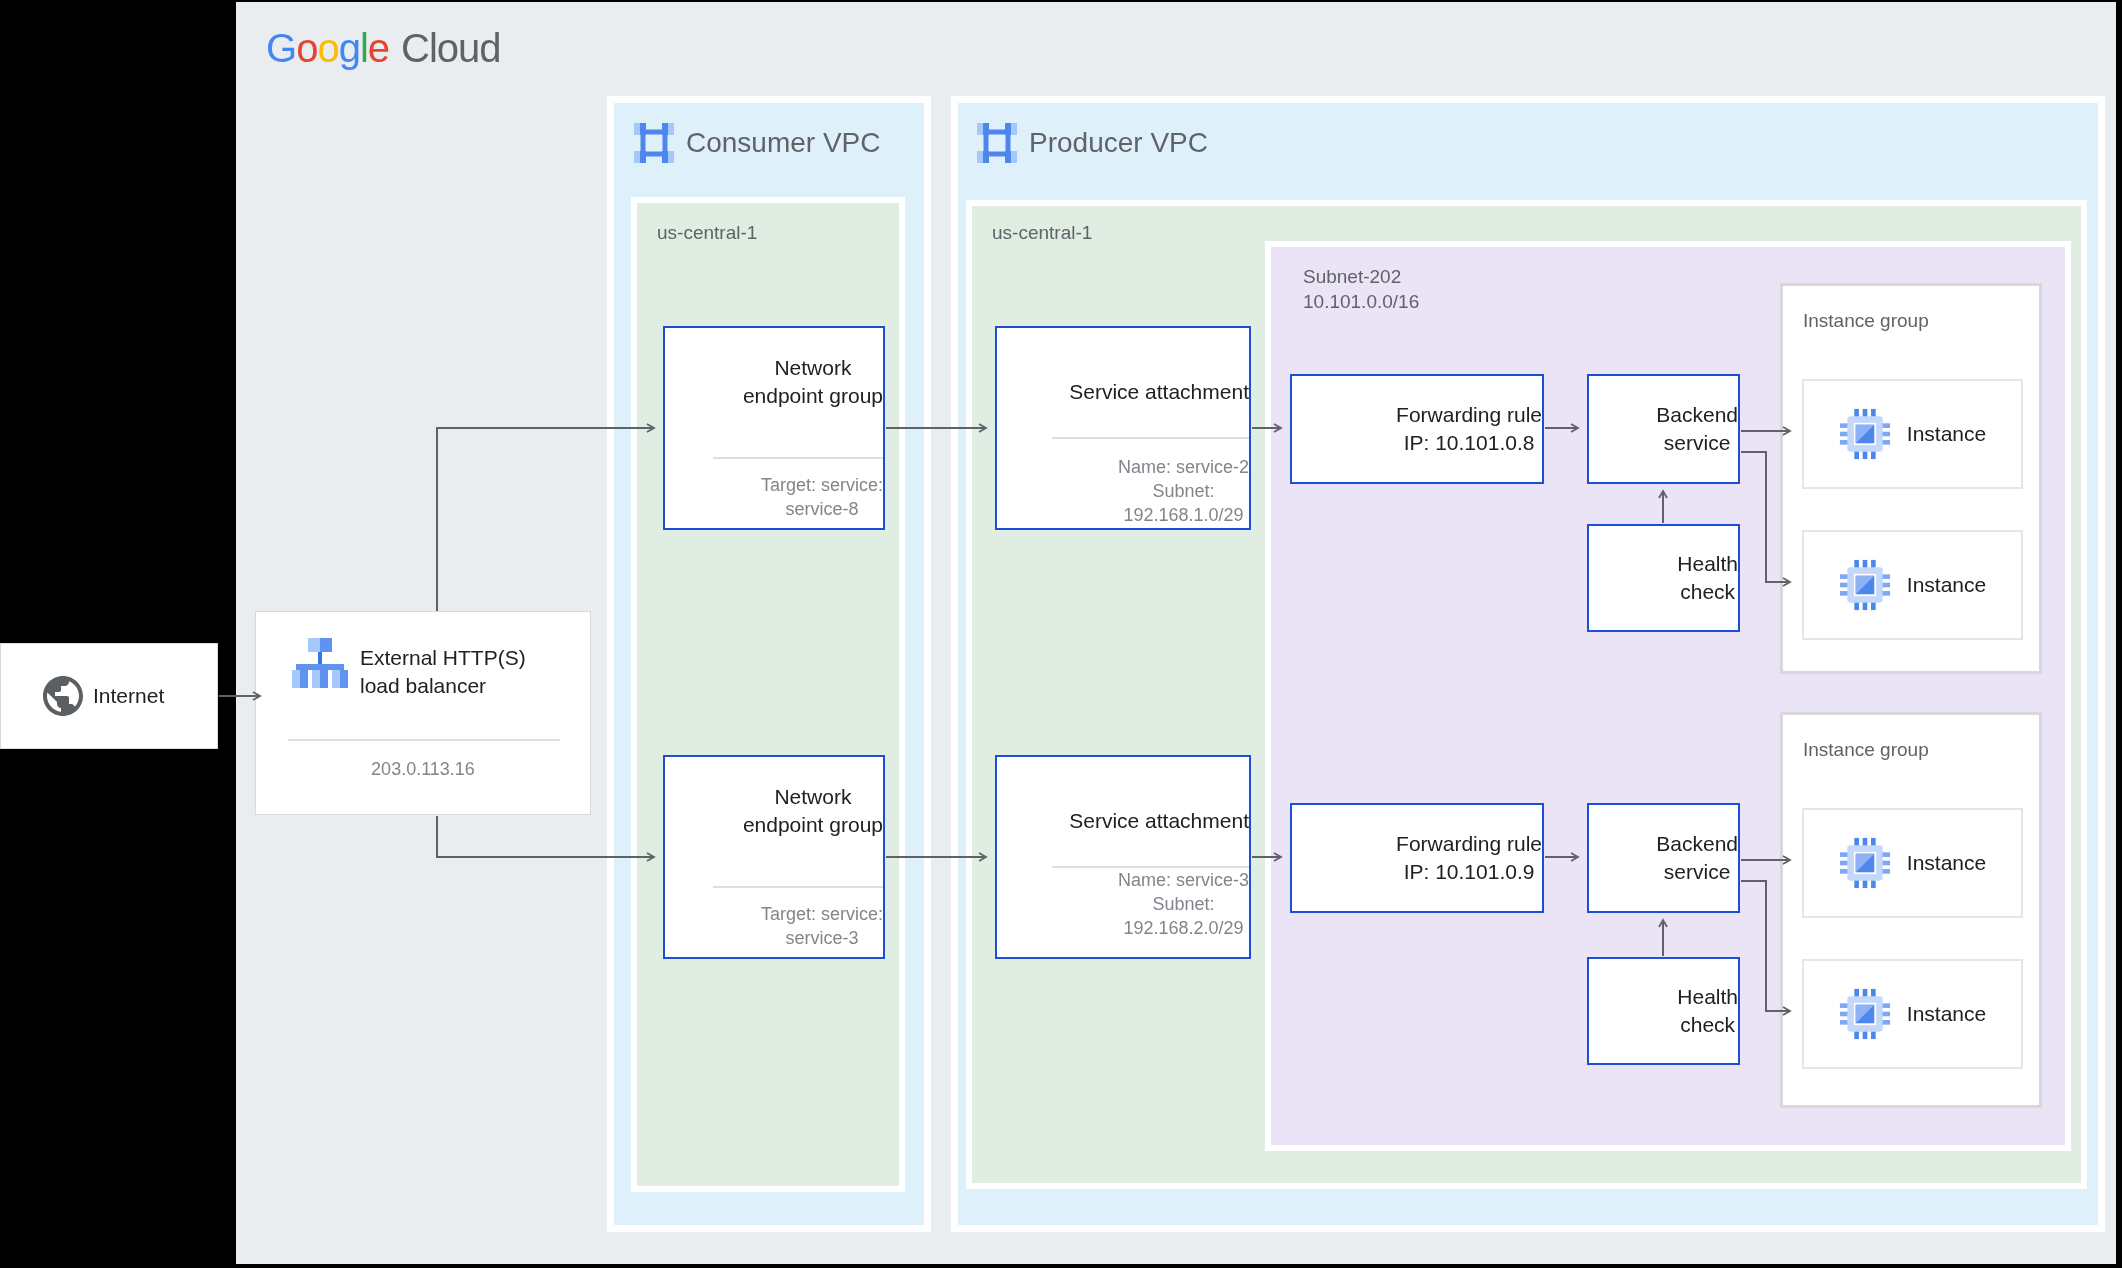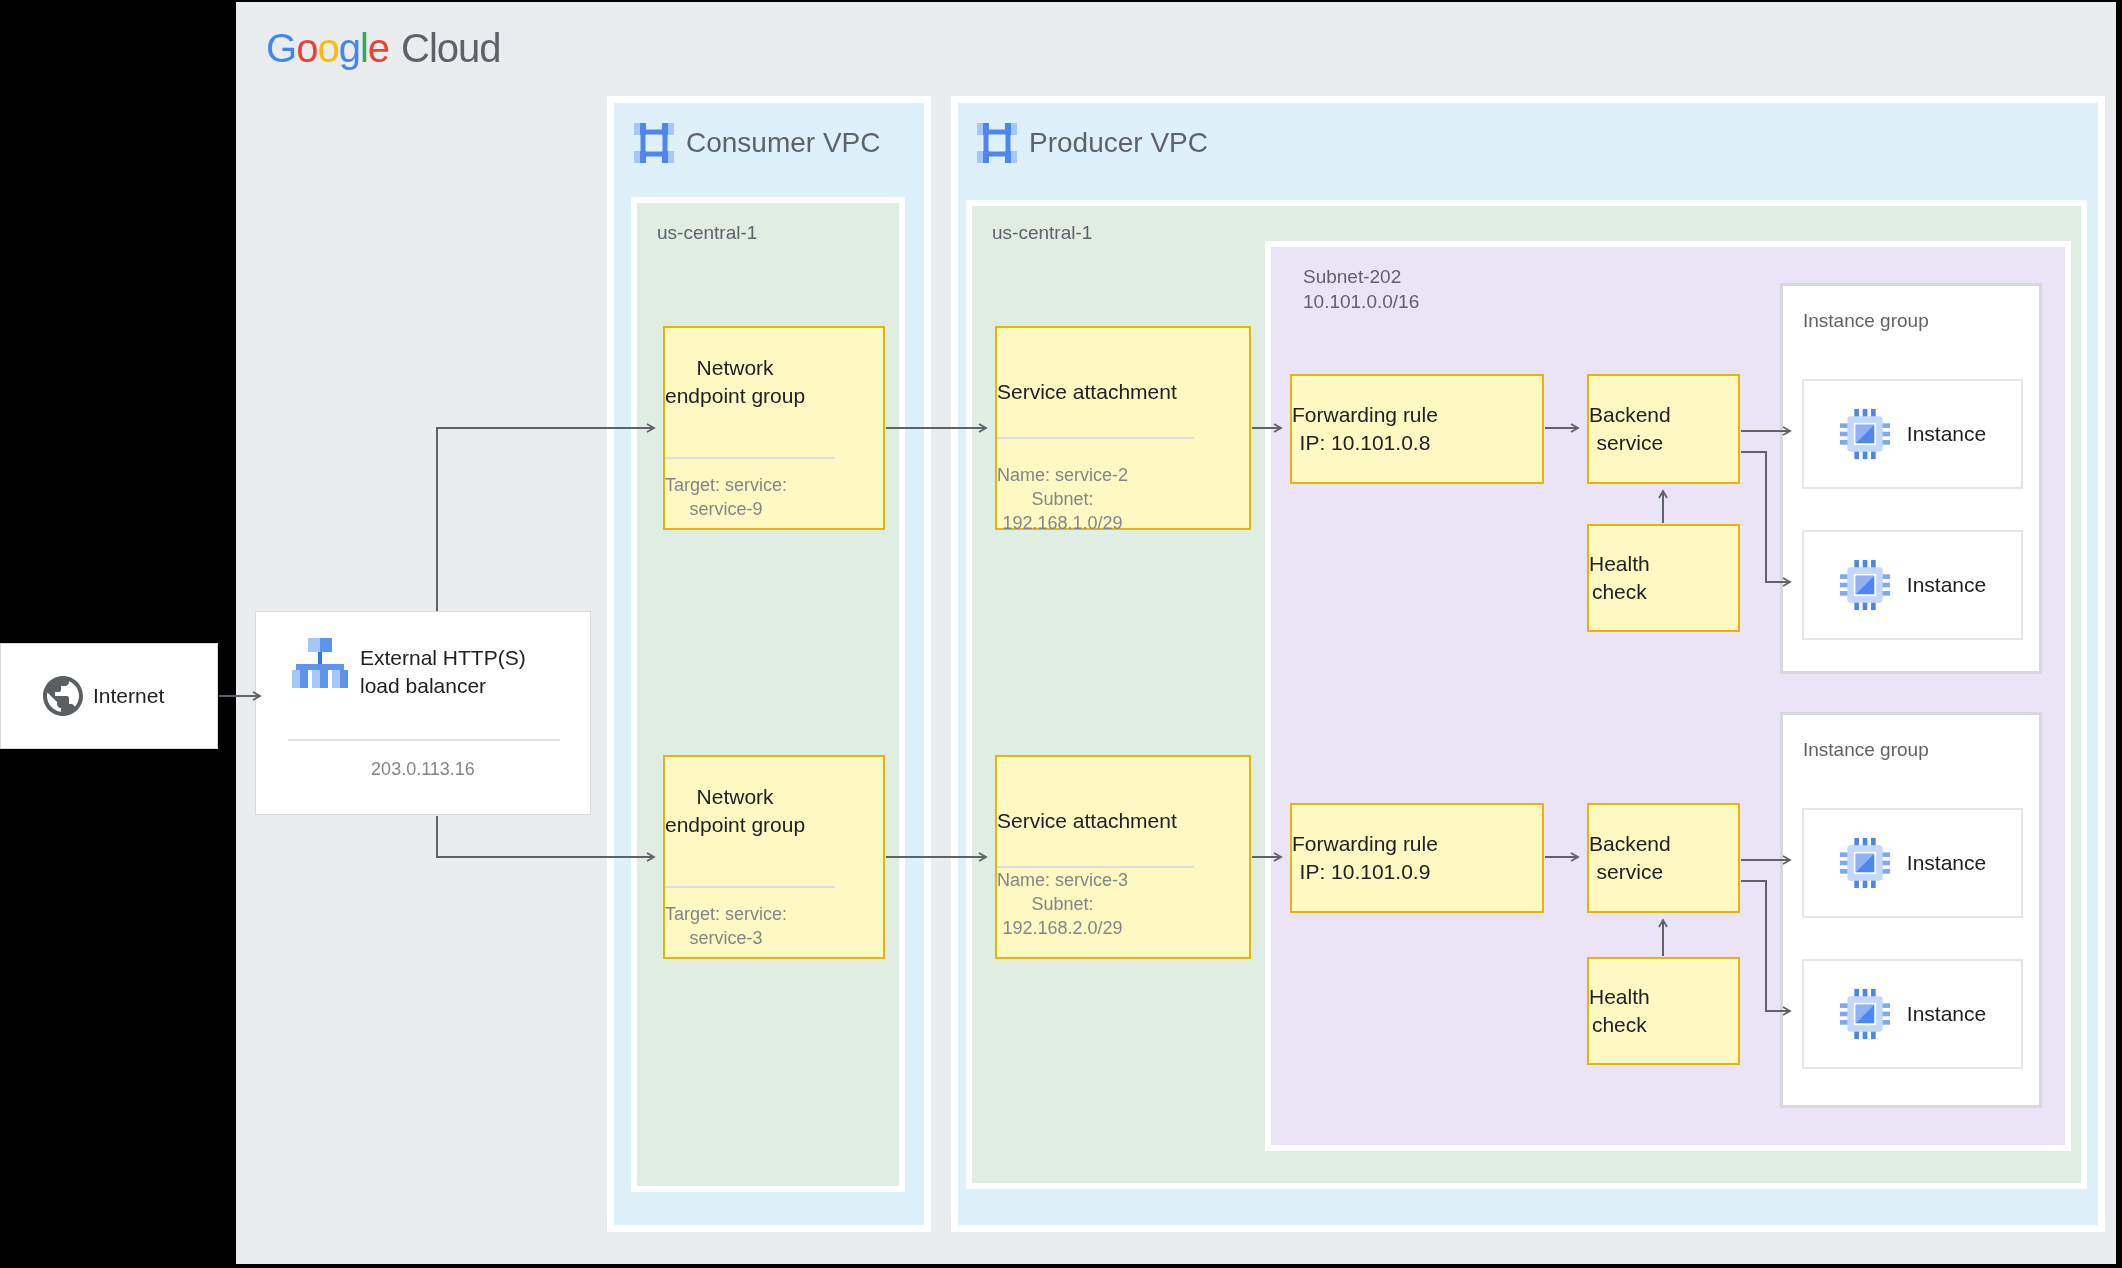--- a/index.html
+++ b/index.html
@@ -10,22 +10,22 @@
     -webkit-font-smoothing:antialiased;
   }
   .abs{position:absolute;box-sizing:border-box;}
   .canvas{background:#e9edf0;}
   .vpc{border:7px solid #fff;}
   .region{border:6px solid #fff;}
   .subnet{border:6px solid #fff;}
   .hdr-label{font-size:28px;color:#5f6368;line-height:40px;white-space:nowrap;}
   .zone-label{font-size:19px;color:#5f6368;white-space:nowrap;}
   .card{
-    background:#fef9c3;border:2px solid #eab308;
-    display:flex;flex-direction:column;align-items:flex-start;text-align:center;
+    background:#ffffff;border:2px solid #1d4ed8;
+    display:flex;flex-direction:column;align-items:flex-end;text-align:center;
   }
   .card .t{font-size:21px;line-height:28px;color:#202124;}
   .card .d{font-size:18px;line-height:24px;color:#80868b;}
   .hr{border-top:2px solid #dcdfe3;width:78%;}
   .center-card{justify-content:center;}
   .ig{background:#fff;border:3px solid #d6d8db;}
   .ig-label{position:absolute;left:20px;top:24px;font-size:19px;color:#5f6368;white-space:nowrap;}
   .inst{
     position:absolute;background:#fff;border:2px solid #e4e6e8;box-sizing:border-box;
     display:flex;align-items:center;justify-content:center;gap:16px;
@@ -70,21 +70,21 @@
 <div class="abs zone-label" style="left:657px;top:222px;">us-central-1</div>
 
 <div class="abs card" style="left:663px;top:326px;width:222px;height:204px;">
   <div class="t" style="margin-top:26px;">
     <div>Network</div>
     <div>endpoint group</div>
   </div>
   <div class="hr" style="margin-top:47px;"></div>
   <div class="d" style="margin-top:14px;">
     <div>Target: service:</div>
-    <div>service-9</div>
+    <div>service-8</div>
   </div>
 </div>
 
 <div class="abs card" style="left:663px;top:755px;width:222px;height:204px;">
   <div class="t" style="margin-top:26px;">
     <div>Network</div>
     <div>endpoint group</div>
   </div>
   <div class="hr" style="margin-top:47px;"></div>
   <div class="d" style="margin-top:14px;">
@@ -108,21 +108,21 @@
   </svg>
 </div>
 <div class="abs hdr-label" style="left:1029px;top:123px;">Producer VPC</div>
 
 <div class="abs region" style="left: 966px; top: 200px; width: 1121px; height: 989px; background-color: rgb(224, 237, 227);"></div>
 <div class="abs zone-label" style="left:992px;top:222px;">us-central-1</div>
 
 <div class="abs card" style="left:995px;top:326px;width:256px;height:204px;">
   <div class="t" style="margin-top:50px;">Service attachment</div>
   <div class="hr" style="margin-top:31px;"></div>
-  <div class="d" style="margin-top:24px;">
+  <div class="d" style="margin-top:16px;">
     <div>Name: service-2</div>
     <div>Subnet:</div>
     <div>192.168.1.0/29</div>
   </div>
 </div>
 
 <div class="abs card" style="left:995px;top:755px;width:256px;height:204px;">
   <div class="t" style="margin-top:50px;">Service attachment</div>
   <div class="hr" style="margin-top:31px;"></div>
   <div class="d" style="margin-top:0;">

